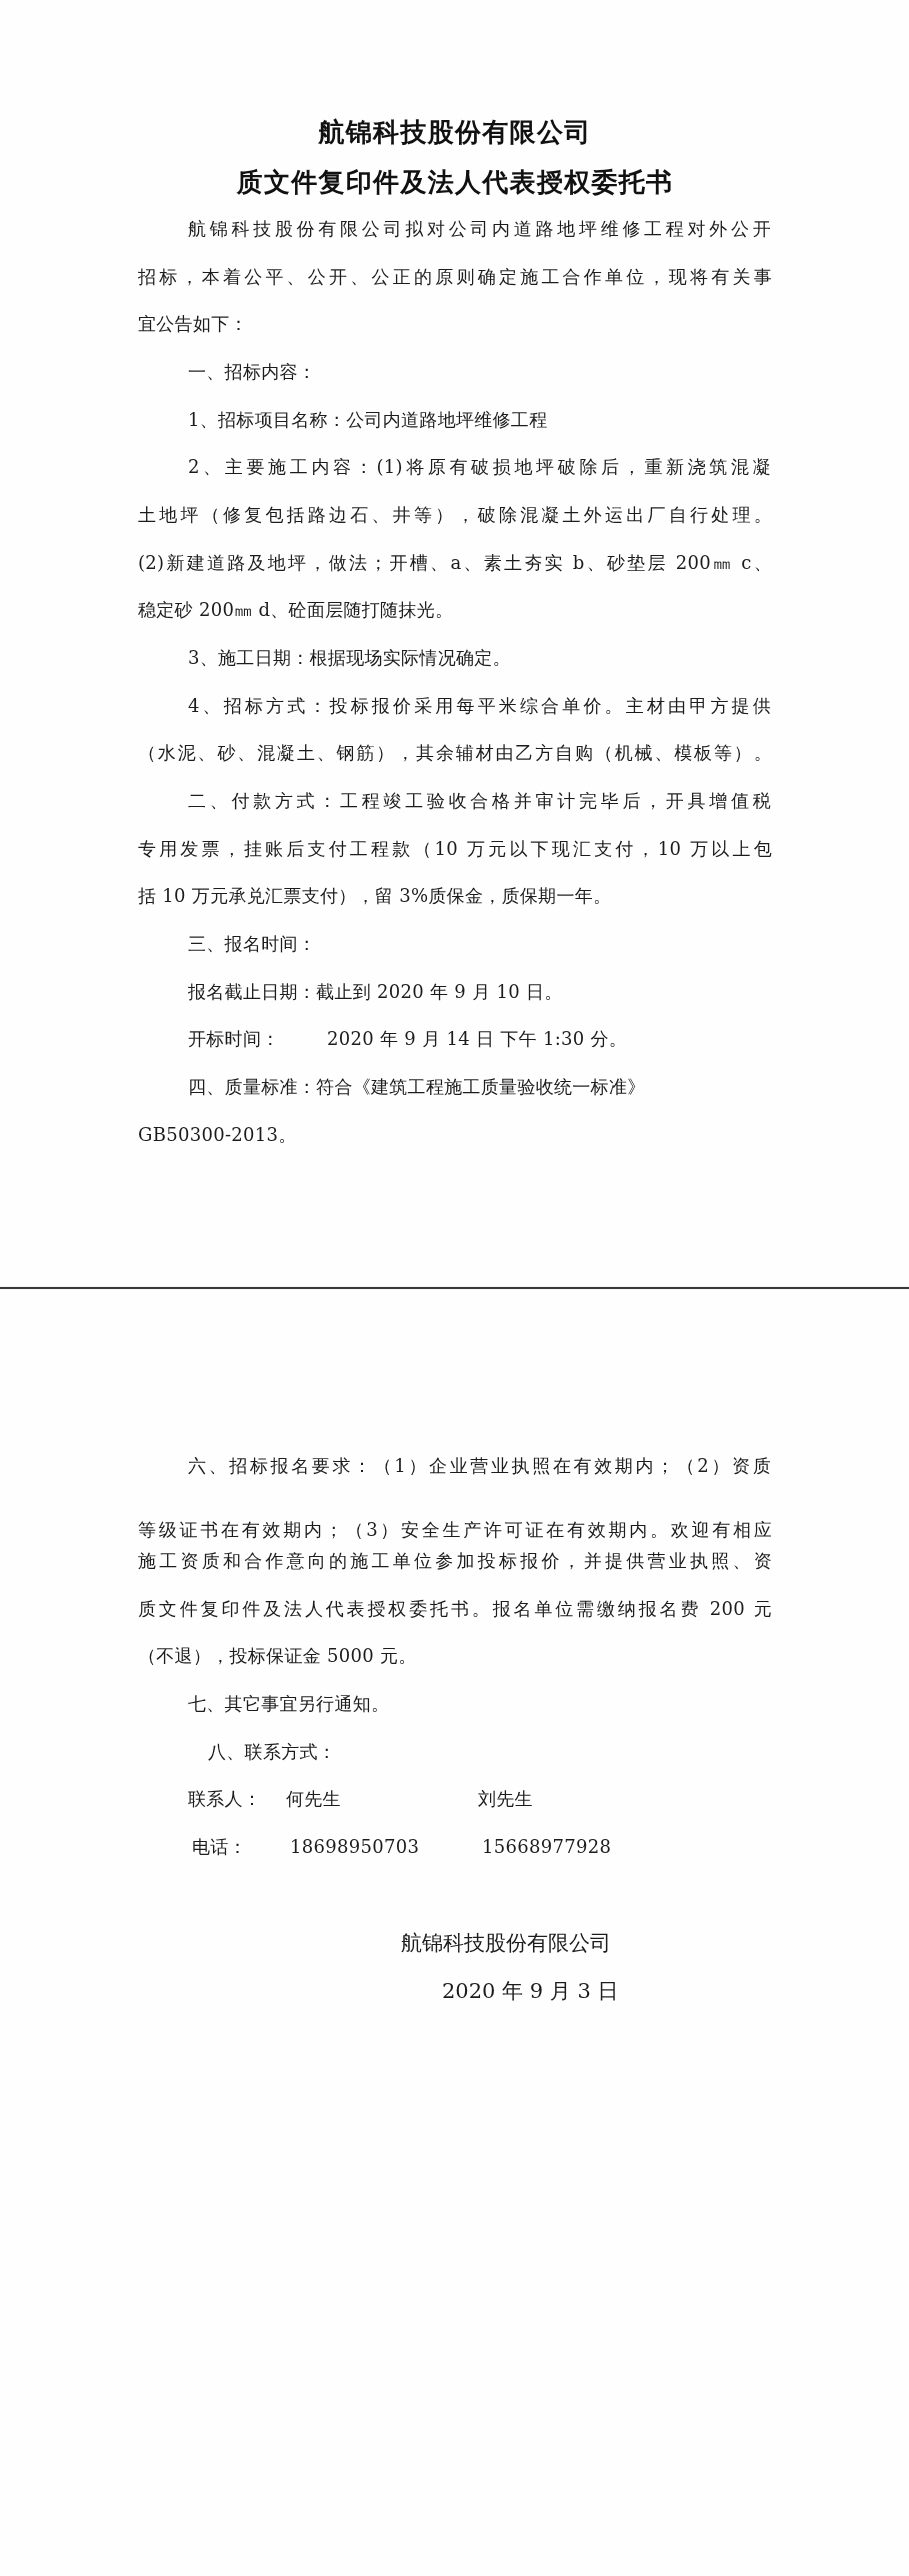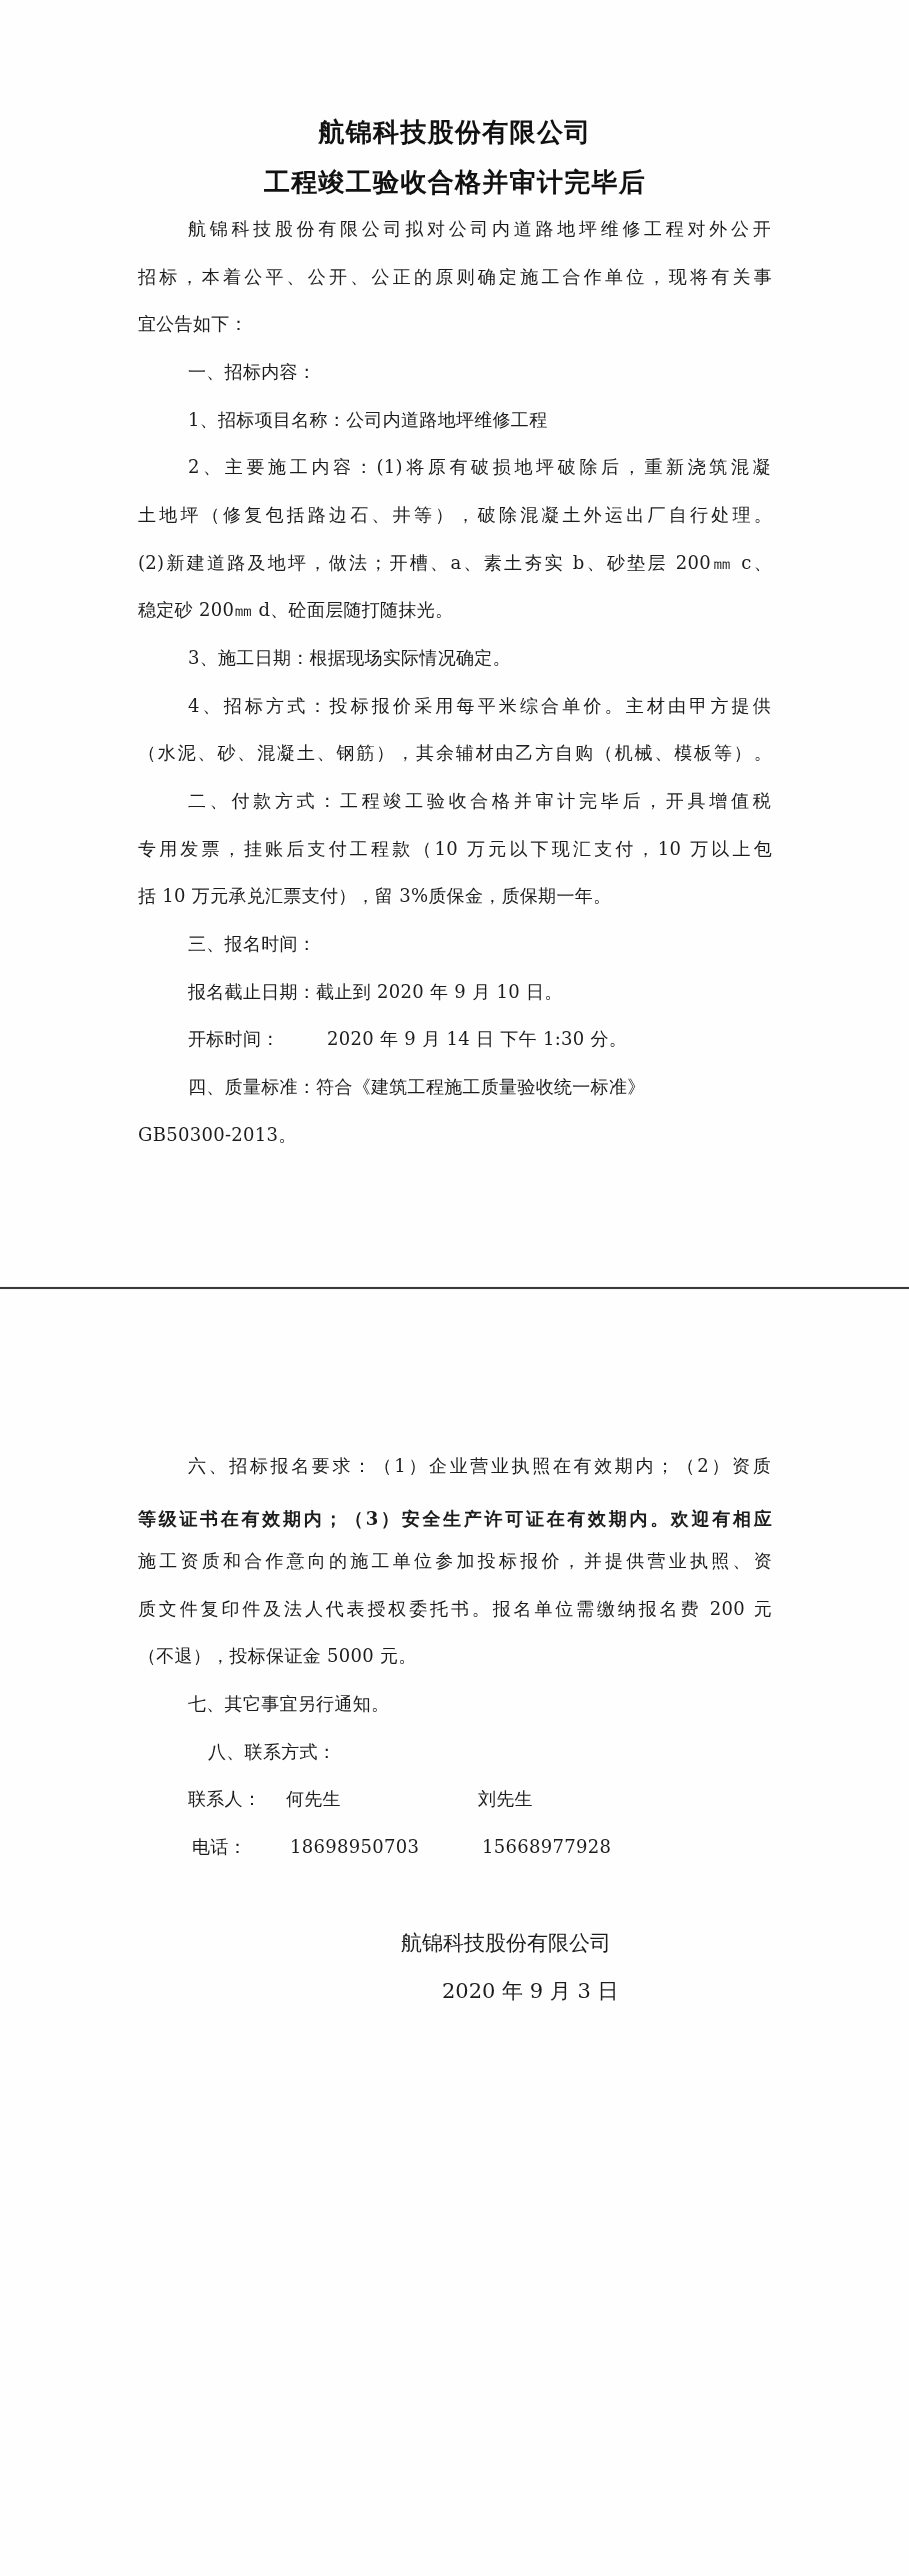--- a/index.html
+++ b/index.html
@@ -68,21 +68,21 @@
       line-height: 28px;
       white-space: nowrap;
       color: #1c1c1c;
     }
   </style>
 </head>
 <body>
 
 <div class="page page-1">
   <div class="title" style="top:116px;">航锦科技股份有限公司</div>
-  <div class="title" style="top:166px;">工程竣工验收合格并审计完毕后</div>
+  <div class="title" style="top:166px;">质文件复印件及法人代表授权委托书</div>
 
   <div>
     <div class="line indent justify" style="top:215px;">航锦科技股份有限公司拟对公司内道路地坪维修工程对外公开</div>
     <div class="line flush justify" style="top:263px;">招标，本着公平、公开、公正的原则确定施工合作单位，现将有关事</div>
     <div class="line flush" style="top:310px;">宜公告如下：</div>
   </div>
 
   <div>
     <div class="line indent" style="top:358px;">一、招标内容：</div>
     <div class="line indent" style="top:406px;">1、招标项目名称：公司内道路地坪维修工程</div>
@@ -113,21 +113,21 @@
     <div class="line flush" style="top:1121px;">GB50300-2013。</div>
   </div>
 </div>
 
 <div class="page-break"></div>
 
 <div class="page page-2">
 
   <div>
     <div class="line indent justify" style="top:162px;">六、招标报名要求：（1）企业营业执照在有效期内；（2）资质</div>
-    <div class="line flush justify" style="top:215px;font-weight:bold;">等级证书在有效期内；（3）安全生产许可证在有效期内。欢迎有相应</div>
+    <div class="line flush justify" style="top:226px;">等级证书在有效期内；（3）安全生产许可证在有效期内。欢迎有相应</div>
     <div class="line flush justify" style="top:257px;">施工资质和合作意向的施工单位参加投标报价，并提供营业执照、资</div>
     <div class="line flush justify" style="top:305px;">质文件复印件及法人代表授权委托书。报名单位需缴纳报名费 200 元</div>
     <div class="line flush" style="top:352px;">（不退），投标保证金 5000 元。</div>
   </div>
 
   <div class="line indent" style="top:400px;">七、其它事宜另行通知。</div>
 
   <div>
     <div class="line indent" style="top:448px;margin-left:20px;">八、联系方式：</div>
 

